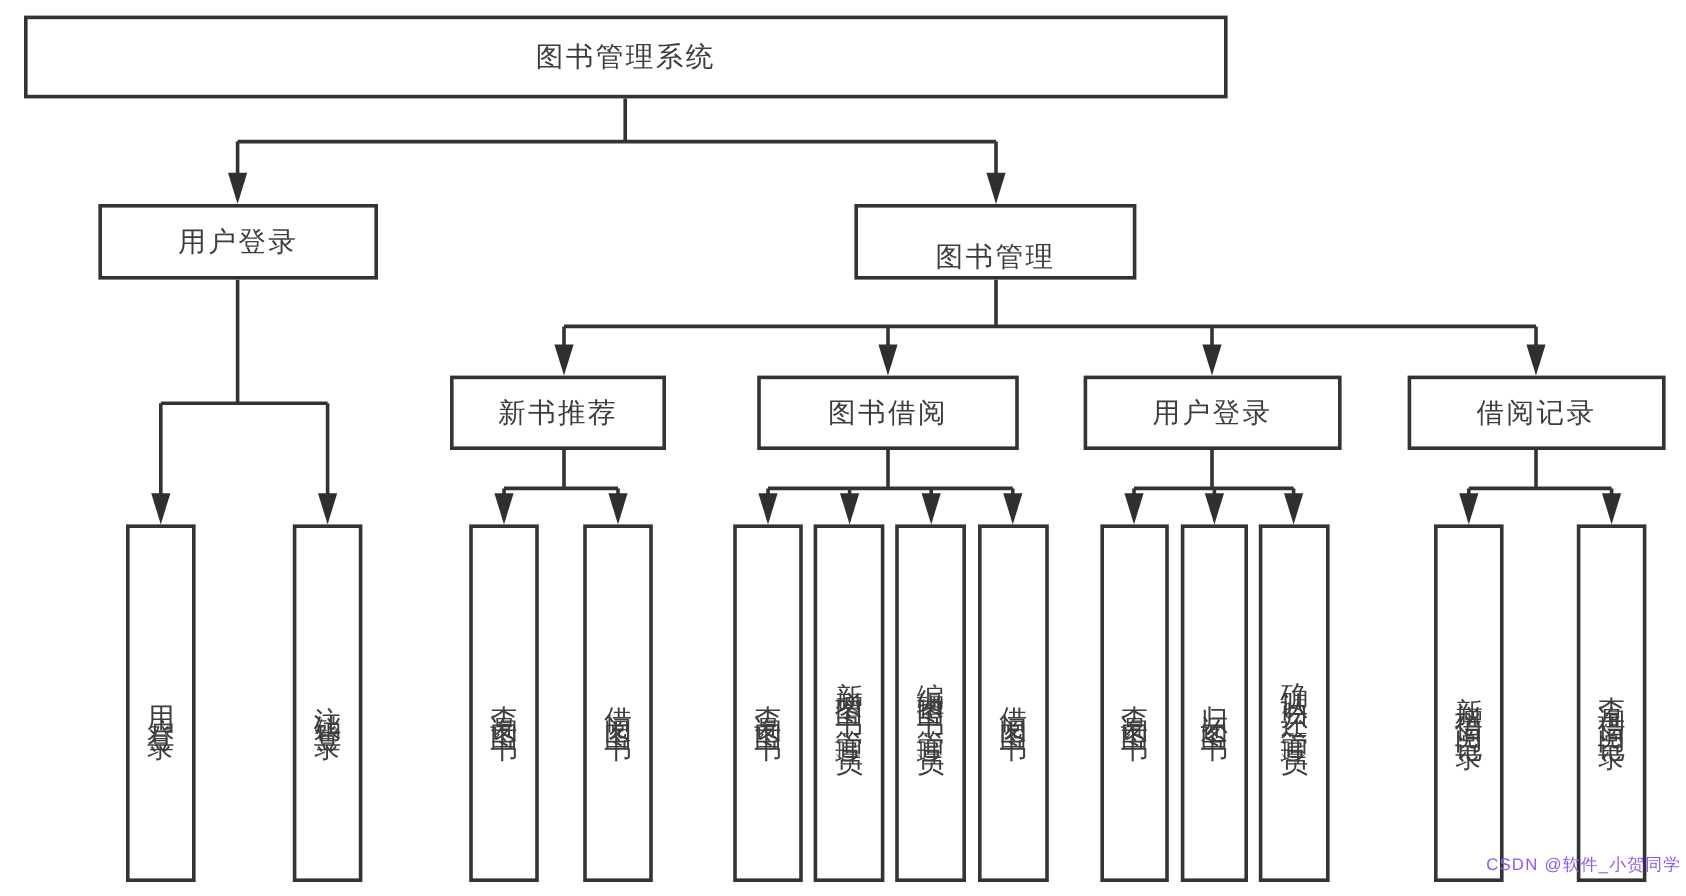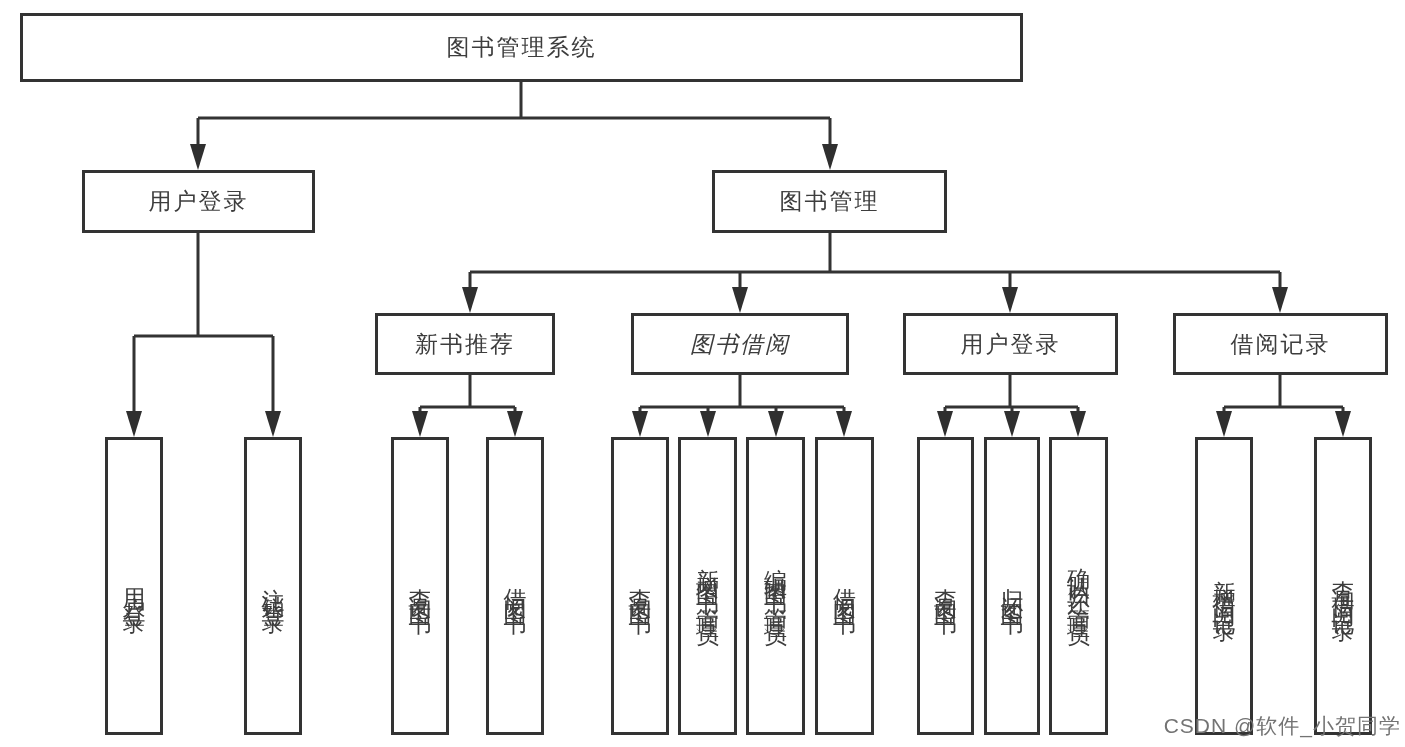--- a/index.html
+++ b/index.html
@@ -35,23 +35,23 @@
     writing-mode:vertical-rl;
     text-orientation:mixed;
     font-size:23px;
     letter-spacing:8px;
     line-height:1;
     white-space:nowrap;
   }
   .watermark{
     position:absolute;
     top:712px;right:4px;
-    font-size:21px;
+    font-size:14px;
     letter-spacing:1px;
-    color:#737373;
+    color:#8b5cf6;
     z-index:5;
     white-space:nowrap;
   }
 </style>
 </head>
 <body>
 
 <div id="canvas">
 
   <svg id="connectors" width="1405" height="747" viewBox="0 0 1405 747">
@@ -94,28 +94,28 @@
     </g>
   </svg>
 
   <div class="node hbox root">
     <span>图书管理系统</span>
   </div>
 
   <div class="node hbox lvl2" style="left:82px;width:233px;">
     <span>用户登录</span>
   </div>
-  <div class="node hbox lvl2" style="left:712px;width:235px;">
+  <div class="node hbox lvl2" style="left:712px;width:235px;align-items:flex-end;">
     <span>图书管理</span>
   </div>
 
   <div class="node hbox lvl3" style="left:375px;width:180px;">
     <span>新书推荐</span>
   </div>
-  <div class="node hbox lvl3" style="left:631px;width:218px;font-style:italic;">
+  <div class="node hbox lvl3" style="left:631px;width:218px;">
     <span>图书借阅</span>
   </div>
   <div class="node hbox lvl3" style="left:903px;width:215px;">
     <span>用户登录</span>
   </div>
   <div class="node hbox lvl3" style="left:1173px;width:215px;">
     <span>借阅记录</span>
   </div>
 
   <div class="node vbox" style="left:105px;width:58px;">

